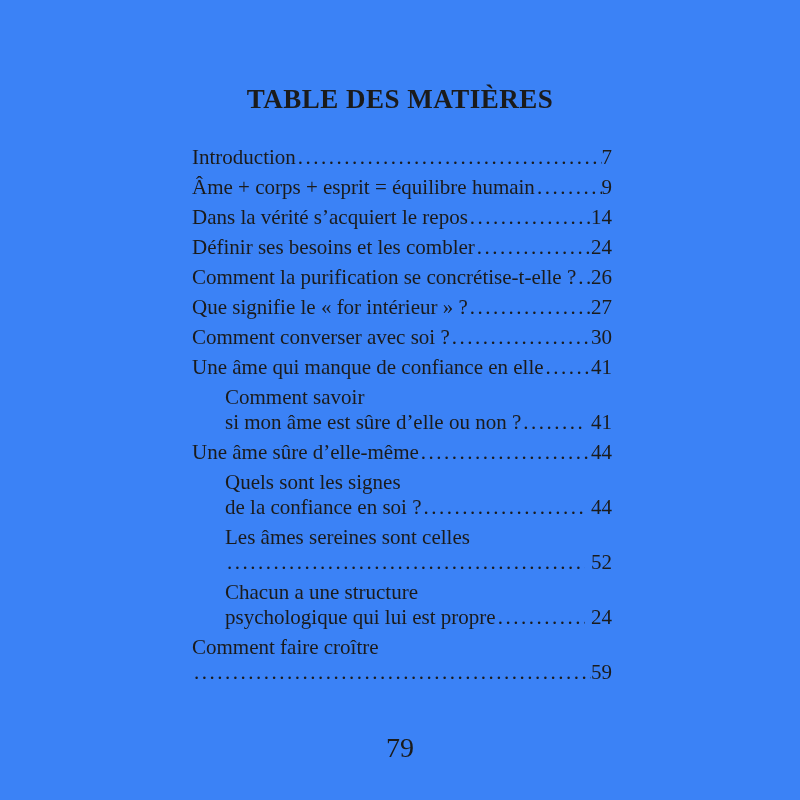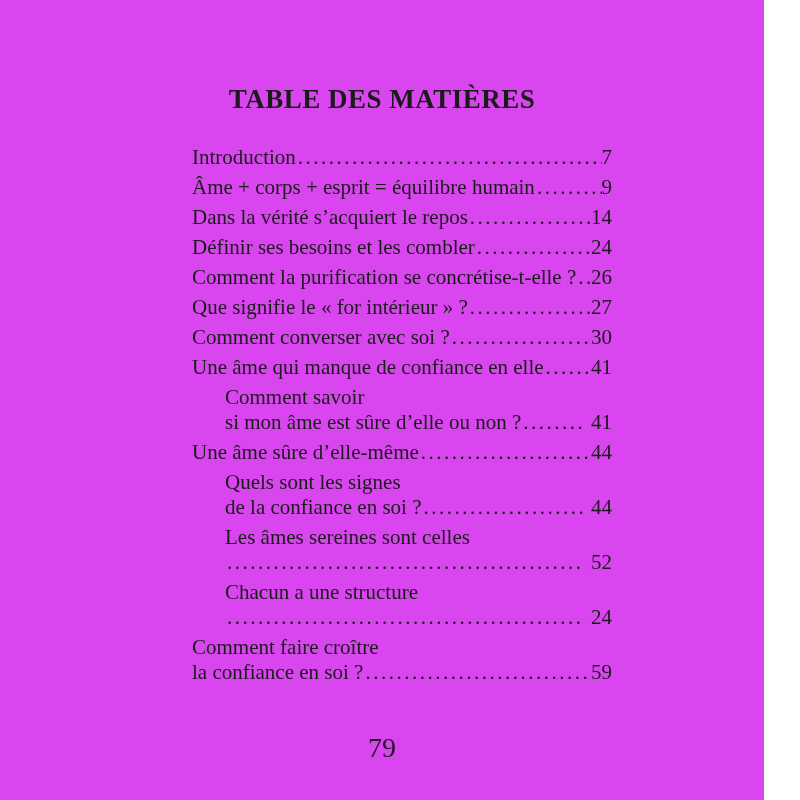--- a/index.html
+++ b/index.html
@@ -2,27 +2,26 @@
 <html lang="fr"><head>
 <meta charset="utf-8">
 <style>
   html, body {
     margin: 0;
     padding: 0;
     background: #ffffff;
   }
   .page {
     position: relative;
-    width: 720px;
+    width: 800px;
     height: 800px;
-    background: #d946ef;
+    background: #3b82f6;
     overflow: hidden;
     font-family: "Liberation Serif", "DejaVu Serif", serif;
     color: #1b1b1b;
-    padding-left: 44px;
   }
   .title {
     position: absolute;
     top: 84px;
     left: 0;
     width: 100%;
     text-align: center;
     font-size: 27px;
     font-weight: bold;
     letter-spacing: 0.5px;
@@ -173,30 +172,30 @@
         <div class="line">
           <span class="leader">......................................................................................................................................................</span>
           <span class="pg">52</span>
         </div>
       </div>
       <div class="entry indent gap">
         <div class="line">
           <span class="txt">Chacun a une structure</span>
         </div>
         <div class="line">
+          <span class="txt">psychologique qui lui est propre</span>
           <span class="leader">......................................................................................................................................................</span>
           <span class="pg">24</span>
         </div>
       </div>
       <div class="entry">
         <div class="line">
           <span class="txt">Comment faire croître</span>
         </div>
         <div class="line">
-          <span class="txt">la confiance en soi ?</span>
           <span class="leader">......................................................................................................................................................</span>
           <span class="pg">59</span>
         </div>
       </div>
     </div>
 
   <div class="folio">79</div>
 </div>
 
 </body></html>

